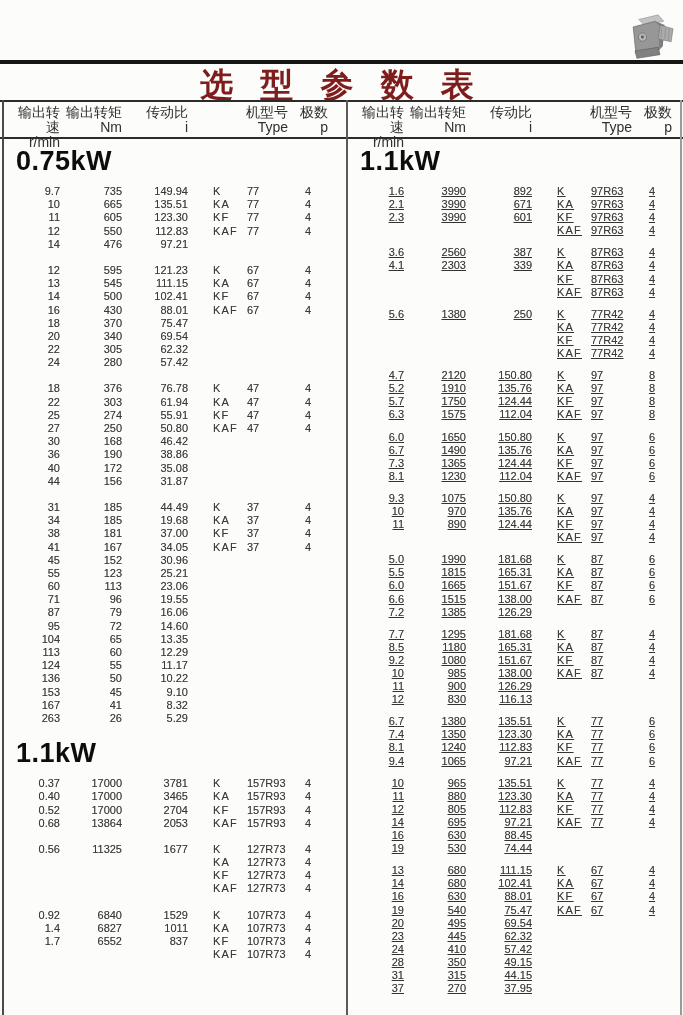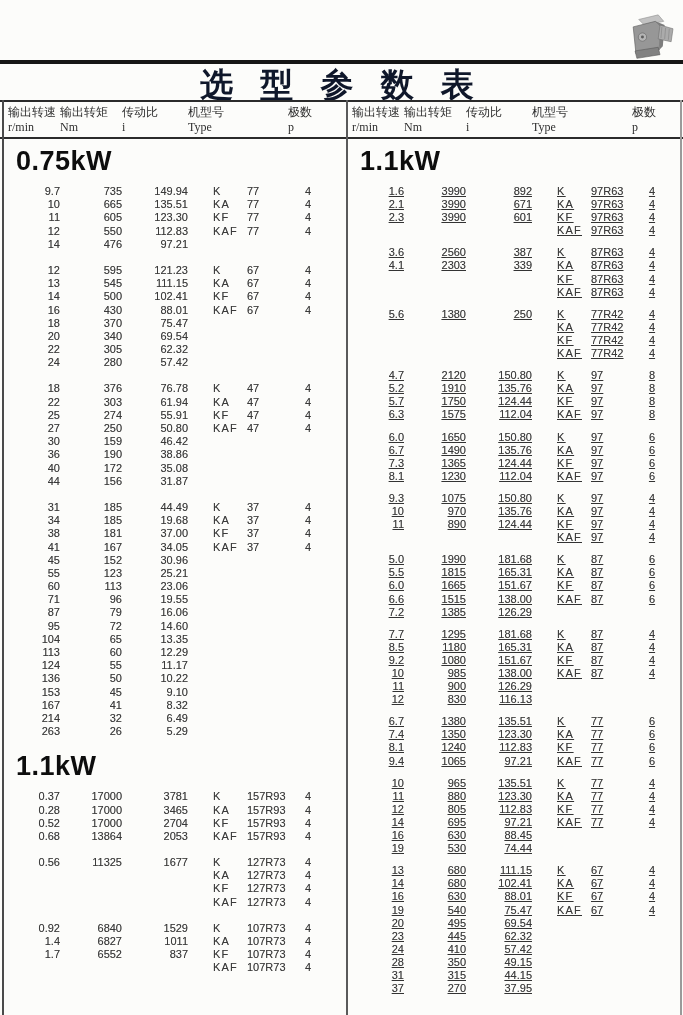--- a/index.html
+++ b/index.html
@@ -7,34 +7,34 @@
     width:683px;height:1015px;overflow:hidden;position:relative;
     background:#fcfcfa;
     font-family:"Liberation Sans","DejaVu Sans",sans-serif;
     color:#333;
   }
   
   .gearmotor{position:absolute;top:13px;right:6px;width:58px;height:50px;}
   .title-bar-rule{position:absolute;top:60px;left:0;right:0;height:4px;background:#161616;}
   .page-title{
     position:absolute;top:63px;left:0;right:0;text-align:center;
-    font-size:33px;font-weight:bold;color:#0f172a;letter-spacing:9px;
+    font-size:33px;font-weight:bold;color:#7f1d1d;letter-spacing:9px;
   }
   .rule-top{position:absolute;top:100px;left:0;right:0;height:2px;background:#2b2b2b;}
   .rule-mid{position:absolute;top:137px;left:0;right:0;height:2px;background:#2b2b2b;}
   .vline{position:absolute;top:100px;bottom:0;background:#555;}
   .vline-left{left:2px;width:2px;background:#4a4a4a;}
   .vline-center{left:346px;width:2px;background:#5a5a5a;}
   .vline-right{right:1px;width:2px;background:#9a9a9a;}
   
   .header-band{position:absolute;top:102px;left:0;right:0;height:35px;}
   .header-group{position:absolute;top:3px;width:330px;display:grid;
     grid-template-columns:52px 62px 66px 100px 40px;}
   .hg-left{left:8px;} .hg-right{left:352px;}
-  .hcell{text-align:left;font-size:12px;line-height:15px;color:#2f2f2f;font-family:Liberation Serif, serif;}
+  .hcell{text-align:right;font-size:14px;line-height:15px;color:#2f2f2f;}
   
   .col{position:absolute;top:140px;width:330px;}
   .col-left{left:8px;} .col-right{left:352px;}
   .section-heading{
     font-size:27px;font-weight:bold;color:#0d0d0d;line-height:31px;
     margin:6px 0 8px 12px;letter-spacing:0.5px;
   }
   .col-left h2.section-heading + div.block ~ h2.section-heading{margin-top:12px;}
   h2.section-heading{padding:0;margin-left:8px;}
   .block{margin-bottom:13px;}
@@ -294,21 +294,21 @@
         <span class="c-torque">250</span>
         <span class="c-ratio">50.80</span>
         <span class="c-type">
           <span class="t-prefix">KAF</span>
           <span class="t-size">47</span>
         </span>
         <span class="c-poles">4</span>
       </div>
       <div class="row">
         <span class="c-speed">30</span>
-        <span class="c-torque">159</span>
+        <span class="c-torque">168</span>
         <span class="c-ratio">46.42</span>
         <span class="c-type">
           <span class="t-prefix"></span>
           <span class="t-size"></span>
         </span>
         <span class="c-poles"></span>
       </div>
       <div class="row">
         <span class="c-speed">36</span>
         <span class="c-torque">190</span>
@@ -495,30 +495,20 @@
         <span class="c-speed">167</span>
         <span class="c-torque">41</span>
         <span class="c-ratio">8.32</span>
         <span class="c-type">
           <span class="t-prefix"></span>
           <span class="t-size"></span>
         </span>
         <span class="c-poles"></span>
       </div>
       <div class="row">
-        <span class="c-speed">214</span>
-        <span class="c-torque">32</span>
-        <span class="c-ratio">6.49</span>
-        <span class="c-type">
-          <span class="t-prefix"></span>
-          <span class="t-size"></span>
-        </span>
-        <span class="c-poles"></span>
-      </div>
-      <div class="row">
         <span class="c-speed">263</span>
         <span class="c-torque">26</span>
         <span class="c-ratio">5.29</span>
         <span class="c-type">
           <span class="t-prefix"></span>
           <span class="t-size"></span>
         </span>
         <span class="c-poles"></span>
       </div>
     </div>
@@ -528,21 +518,21 @@
         <span class="c-speed">0.37</span>
         <span class="c-torque">17000</span>
         <span class="c-ratio">3781</span>
         <span class="c-type">
           <span class="t-prefix">K</span>
           <span class="t-size">157R93</span>
         </span>
         <span class="c-poles">4</span>
       </div>
       <div class="row">
-        <span class="c-speed">0.28</span>
+        <span class="c-speed">0.40</span>
         <span class="c-torque">17000</span>
         <span class="c-ratio">3465</span>
         <span class="c-type">
           <span class="t-prefix">KA</span>
           <span class="t-size">157R93</span>
         </span>
         <span class="c-poles">4</span>
       </div>
       <div class="row">
         <span class="c-speed">0.52</span>

